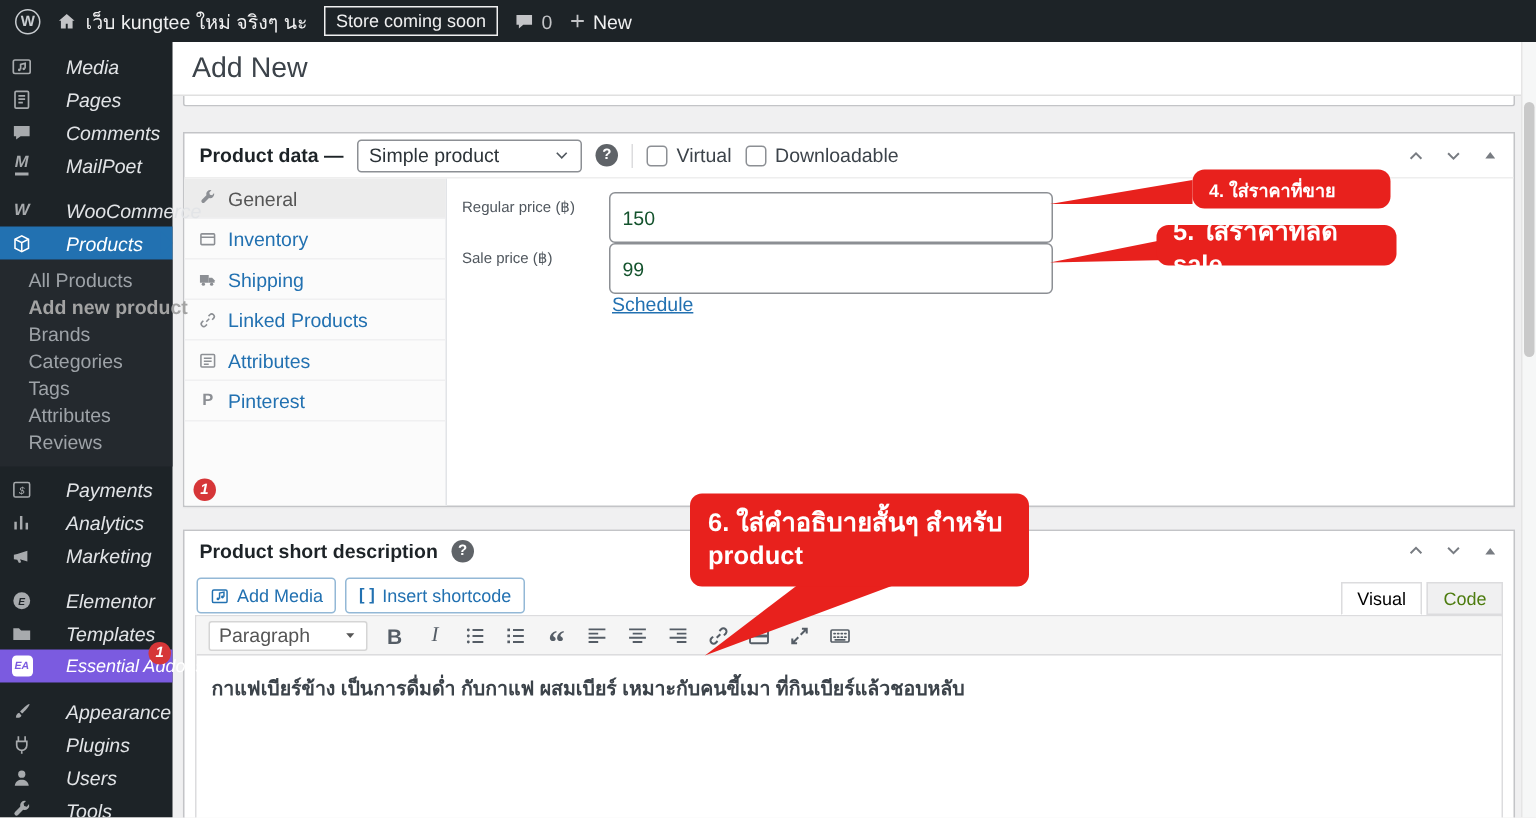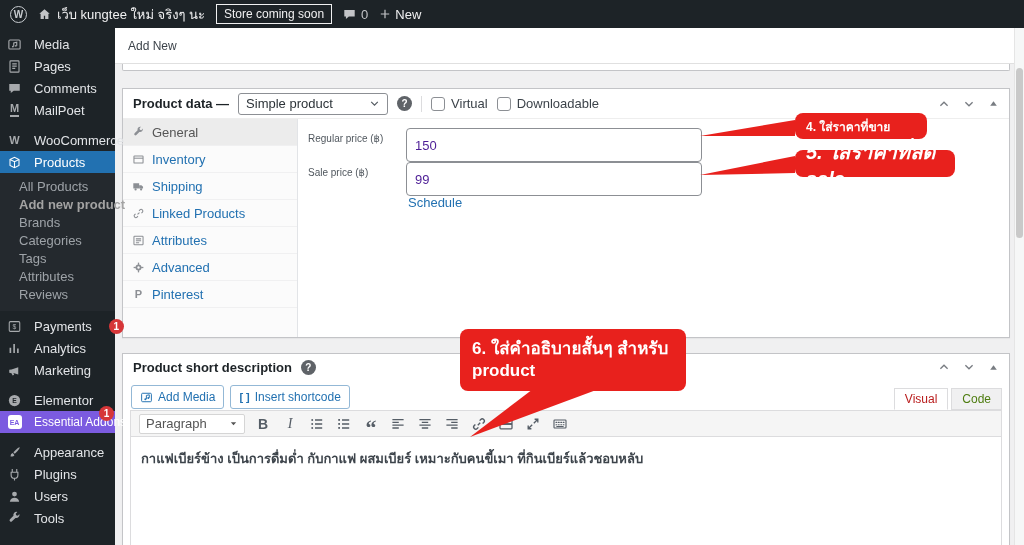--- a/index.html
+++ b/index.html
@@ -16,22 +16,22 @@
   .ab-logo { width:17px; height:17px; border-radius:50%; border:1.5px solid #c9cdd1;
     display:flex; align-items:center; justify-content:center; font-size:10px; font-weight:700; color:#c9cdd1; }
   .ab-site { display:flex; align-items:center; gap:6px; }
   .ab-badge { border:1px solid #f0f0f1; padding:1px 7px; font-size:12px; line-height:16px; white-space:nowrap; }
   .ab-comments { display:flex; align-items:center; gap:5px; color:#c3c4c7; }
   .ab-new { display:flex; align-items:center; gap:4px; }
 
   
   #sidebar { position:absolute; left:0; top:28px; bottom:0; width:115px; background:#1d2327;
     color:#e2e4e7; z-index:10; padding-top:5px; }
-  .sb-item { position:relative; display:flex; align-items:center; gap:12px; padding:3px 6px 3px 7px;
-    height:22px; font-size:13px; color:#e2e4e7; cursor:pointer; white-space:nowrap; }
+  .sb-item { position:relative; display:flex; align-items:center; gap:22px; padding:3px 6px 3px 7px;
+    height:22px; font-size:13px; color:#e2e4e7; cursor:pointer; white-space:nowrap;font-style:italic; }
   .sb-item .ico { width:15px; display:flex; justify-content:center; flex:none; }
   .sb-item.active { background:#2271b1; color:#fff; }
   .sb-item.active::after { content:""; position:absolute; right:-8px; top:50%; margin-top:-8px;
     border:8px solid transparent; border-left-color:#2271b1; }
   .sb-item.purple { background:#7b5be0; color:#fff; }
   .sb-gap { height:8px; }
   .sb-sub { background:#24292e; padding:4px 0 8px; }
   .sb-sub-item { padding:2px 4px 2px 19px; height:18px; font-size:13px; color:#9ea3a8; cursor:pointer; white-space:nowrap; }
   .sb-sub-item.current { color:#a3a3a3; font-weight:700; }
   .badge { min-width:15px; height:15px; border-radius:9px; background:#d63638; color:#fff;
@@ -39,21 +39,21 @@
     padding:0 3px; margin-left:5px; }
   .badge.float { position:absolute; right:1px; top:-5px; }
   .glyph { font-weight:700; font-size:11px; color:#a7aaad; line-height:1; }
   .glyph.mp { border-bottom:2px solid #a7aaad; padding-bottom:1px; }
   .ea-chip { width:14px; height:14px; background:#fff; border-radius:3px; color:#7b5be0;
     font-size:7px; font-weight:700; display:flex; align-items:center; justify-content:center; }
 
   
   #topband { position:absolute; left:115px; right:0; top:28px; height:36px; background:#fff;
     display:flex; align-items:center; padding-left:13px; border-bottom:1px solid #e0e0e0; }
-  #topband .title { font-size:12px; font-weight:500; color:#3c434a; }
+  #topband .title { font-size:19px; font-weight:500; color:#3c434a; }
   #sliver { position:absolute; left:122px; top:64px; width:888px; height:7px; background:#fff;
     border:1px solid #c3c4c7; border-top:none; border-radius:0 0 2px 2px; }
 
   
   .panel { position:absolute; background:#fff; border:1px solid #c3c4c7; box-shadow:0 1px 1px rgba(0,0,0,.04); }
   #pd { left:122px; top:88px; width:888px; height:250px; }
   #sd { left:122px; top:353px; width:888px; height:230px; }
   .panel-h { height:30px; display:flex; align-items:center; gap:9px; padding:0 10px;
     border-bottom:1px solid #eee; }
   .panel-title { font-size:13px; font-weight:700; color:#1d2327; white-space:nowrap; }
@@ -69,32 +69,32 @@
   
   .pd-body { display:flex; height:218px; }
   .wc-tabs { width:175px; background:#fbfbfb; border-right:1px solid #e2e4e7; list-style:none; }
   .wc-tab { height:27px; display:flex; align-items:center; gap:7px; padding-left:9px;
     border-bottom:1px solid #f0f0f1; font-size:13px; color:#2271b1; cursor:pointer; }
   .wc-tab.active { background:#ececec; color:#555; }
   .wc-tab .ico { width:13px; display:flex; justify-content:center; flex:none; }
   .pd-content { flex:1; position:relative; }
   .field-label { position:absolute; left:10px; font-size:10px; color:#50575e; }
   .price-input { position:absolute; left:108px; width:296px; height:20px; border:1px solid #8c8f94;
-    border-radius:4px; font-size:13px; padding:16px 8px; color:#4c1d95; font-family:inherit; }
-  .schedule { position:absolute; left:110px; top:76px; font-size:13px; color:#2271b1; cursor:pointer; }
+    border-radius:4px; font-size:13px; padding:16px 8px; color:#14532d; font-family:inherit; }
+  .schedule { position:absolute; left:110px; top:76px; font-size:13px; color:#2271b1; text-decoration:underline; cursor:pointer; }
 
   
   .sd-tools { position:absolute; left:8px; top:31px; display:flex; gap:6px; }
   .wp-btn { height:24px; display:flex; align-items:center; gap:5px; padding:0 8px; background:#fff;
     border:1px solid #93b8d6; border-radius:3px; color:#2271b1; font-size:12px; cursor:pointer; white-space:nowrap; }
   .wp-btn .bracket { font-weight:700; font-size:11px; }
   .editor-tabs { position:absolute; right:7px; top:34px; display:flex; }
   .ed-tab { height:22px; display:flex; align-items:center; padding:0 10px; font-size:12px; color:#4d7c0f;
     border:1px solid #dcdcde; cursor:pointer; }
-  .ed-tab.active { background:#fff; border-bottom-color:#fff; color:#b91c1c; }
+  .ed-tab.active { background:#fff; border-bottom-color:#fff; color:#000000; }
   .ed-tab.inactive { background:#f0f0f1; margin-left:3px; }
   .editor-box { position:absolute; left:7px; right:7px; top:56px; height:200px; border:1px solid #dcdcde; background:#fff; }
   .mce-toolbar { height:26px; background:#f5f5f5; border-bottom:1px solid #dcdcde;
     display:flex; align-items:center; gap:9px; padding:0 8px; color:#555d66; }
   .mce-listbox { width:106px; height:20px; background:#fff; border:1px solid #d5d5d5; border-radius:2px;
     display:flex; align-items:center; justify-content:space-between; padding:0 6px; font-size:13px; color:#555; cursor:pointer; }
   .tbtn { width:18px; height:18px; display:flex; align-items:center; justify-content:center; cursor:pointer; }
   .tbtn.b { font-weight:700; font-size:14px; }
   .tbtn.i { font-style:italic; font-family:"Liberation Serif","DejaVu Serif",serif; font-size:14px; }
   .tbtn.q { font-family:"Liberation Serif","DejaVu Serif",serif; font-weight:700; font-size:22px; line-height:10px; padding-top:9px; }
@@ -102,21 +102,21 @@
 
   
   #scrollbar { position:absolute; right:0; top:28px; bottom:0; width:10px; background:#f6f7f7; border-left:1px solid #e5e5e5; z-index:5; }
   #scroll-thumb { position:absolute; left:1px; top:40px; width:7px; height:170px; background:#c9c9c9; border-radius:4px; }
 
   
   #arrow-layer { position:absolute; left:0; top:0; z-index:40; pointer-events:none; }
   .callout { position:absolute; background:#e8211d; color:#fff; font-weight:700; border-radius:8px;
     display:flex; align-items:center; padding:0 11px; z-index:41; }
   #callout4 { left:795px; top:113px; width:132px; height:26px; font-size:12px; }
-  #callout5 { left:795px; top:150px; width:160px; height:27px; font-size:20px;font-style:italic; }
+  #callout5 { left:771px; top:150px; width:160px; height:27px; font-size:17px; }
   #callout6 { left:460px; top:329px; width:226px; min-height:62px; font-size:17px; line-height:1.32; padding:7px 12px; }
 </style>
 </head>
 <body>
 
 <div id="adminbar">
   <span class="ab-logo">W</span>
   <span class="ab-site">
     <span>
       <svg width="13" height="13" viewBox="0 0 20 20">
@@ -233,20 +233,28 @@
   </div>
   <div class="sb-gap"></div>
   <div class="sb-item">
     <span class="ico">
       <svg width="15" height="15" viewBox="0 0 20 20">
           <circle cx="10" cy="10" r="7.5" fill="#a7aaad"></circle>
           <text x="10" y="13.4" text-anchor="middle" font-size="9" font-weight="700" fill="#1d2327">E</text>
         </svg>
     </span>
       <span>Elementor</span>
+  </div>
+  <div class="sb-item">
+    <span class="ico">
+      <svg width="15" height="15" viewBox="0 0 20 20">
+          <path d="M2.5 5h5l2 2h8v8.5h-15z" fill="#a7aaad"></path>
+        </svg>
+    </span>
+      <span>Templates</span>
   </div>
   <div class="sb-item purple">
     <span class="ico">
         <span class="ea-chip">EA</span>
       </span>
     <span style="font-size:12px">Essential Addons</span>
     <span class="badge float">1</span>
   </div>
   <div class="sb-gap"></div>
   <div class="sb-item">
@@ -361,35 +369,20 @@
         <span class="ico">
             <svg width="13" height="13" viewBox="0 0 20 20" fill="none" stroke="#8c8f94" stroke-width="1.6">
               <rect x="3" y="3.5" width="14" height="13" rx="1"></rect>
               <path d="M6 7.5h8M6 10.5h8M6 13.5h5"></path>
             </svg>
           </span>
         <span>Attributes</span>
       </li>
       <li class="wc-tab">
         <span class="ico">
-            <svg width="13" height="13" viewBox="0 0 20 20">
-              <g fill="#8c8f94">
-                <circle cx="10" cy="10" r="4.6"></circle>
-                <rect x="9" y="2.5" width="2" height="3.5"></rect>
-                <rect x="9" y="14" width="2" height="3.5"></rect>
-                <rect x="2.5" y="9" width="3.5" height="2"></rect>
-                <rect x="14" y="9" width="3.5" height="2"></rect>
-              </g>
-              <circle cx="10" cy="10" r="1.8" fill="#fbfbfb"></circle>
-            </svg>
-          </span>
-        <span>Advanced</span>
-      </li>
-      <li class="wc-tab">
-        <span class="ico">
             <span style="font-weight:700;font-size:11px;color:#8c8f94">P</span>
           </span>
         <span>Pinterest</span>
       </li>
     </ul>
     <div class="pd-content">
       <span class="field-label" style="top:14px">Regular price (฿)</span>
       <input class="price-input" style="top: 9px;" value="150">
       <span class="field-label" style="top:48px">Sale price (฿)</span>
       <input class="price-input" style="top: 43px;" value="99">

